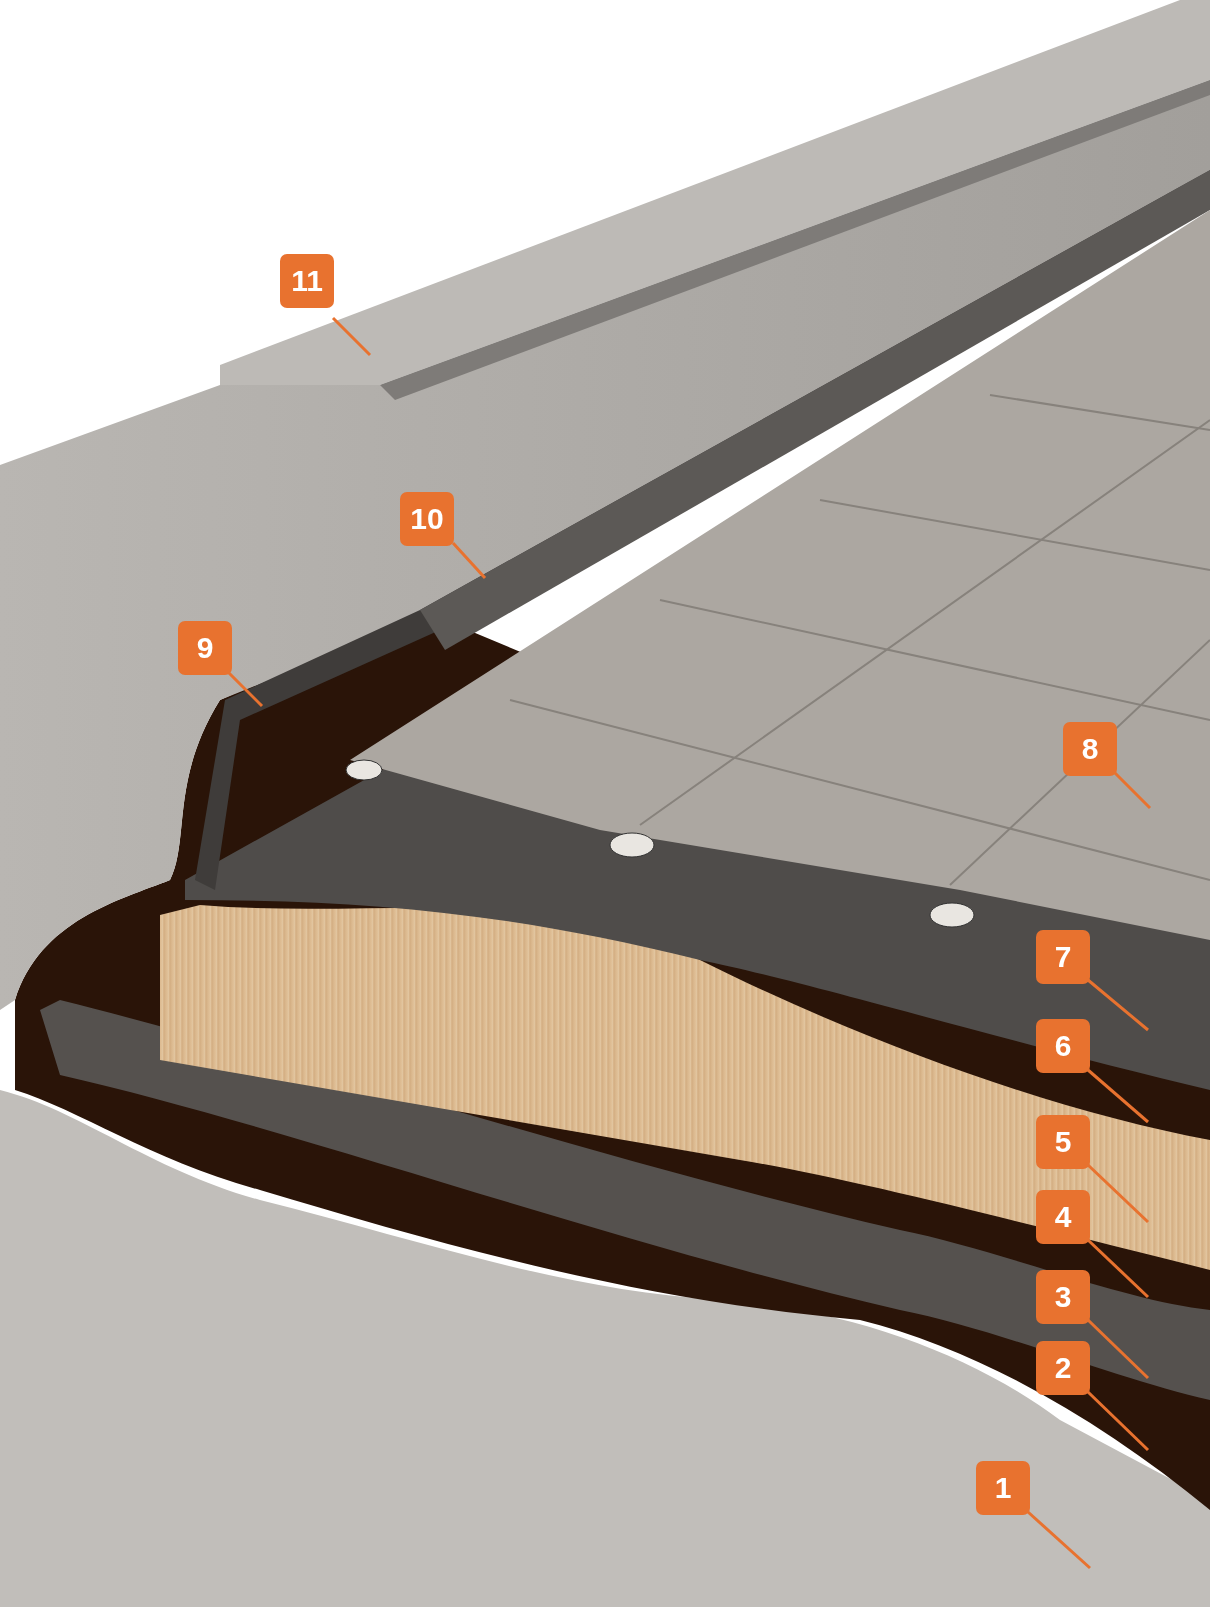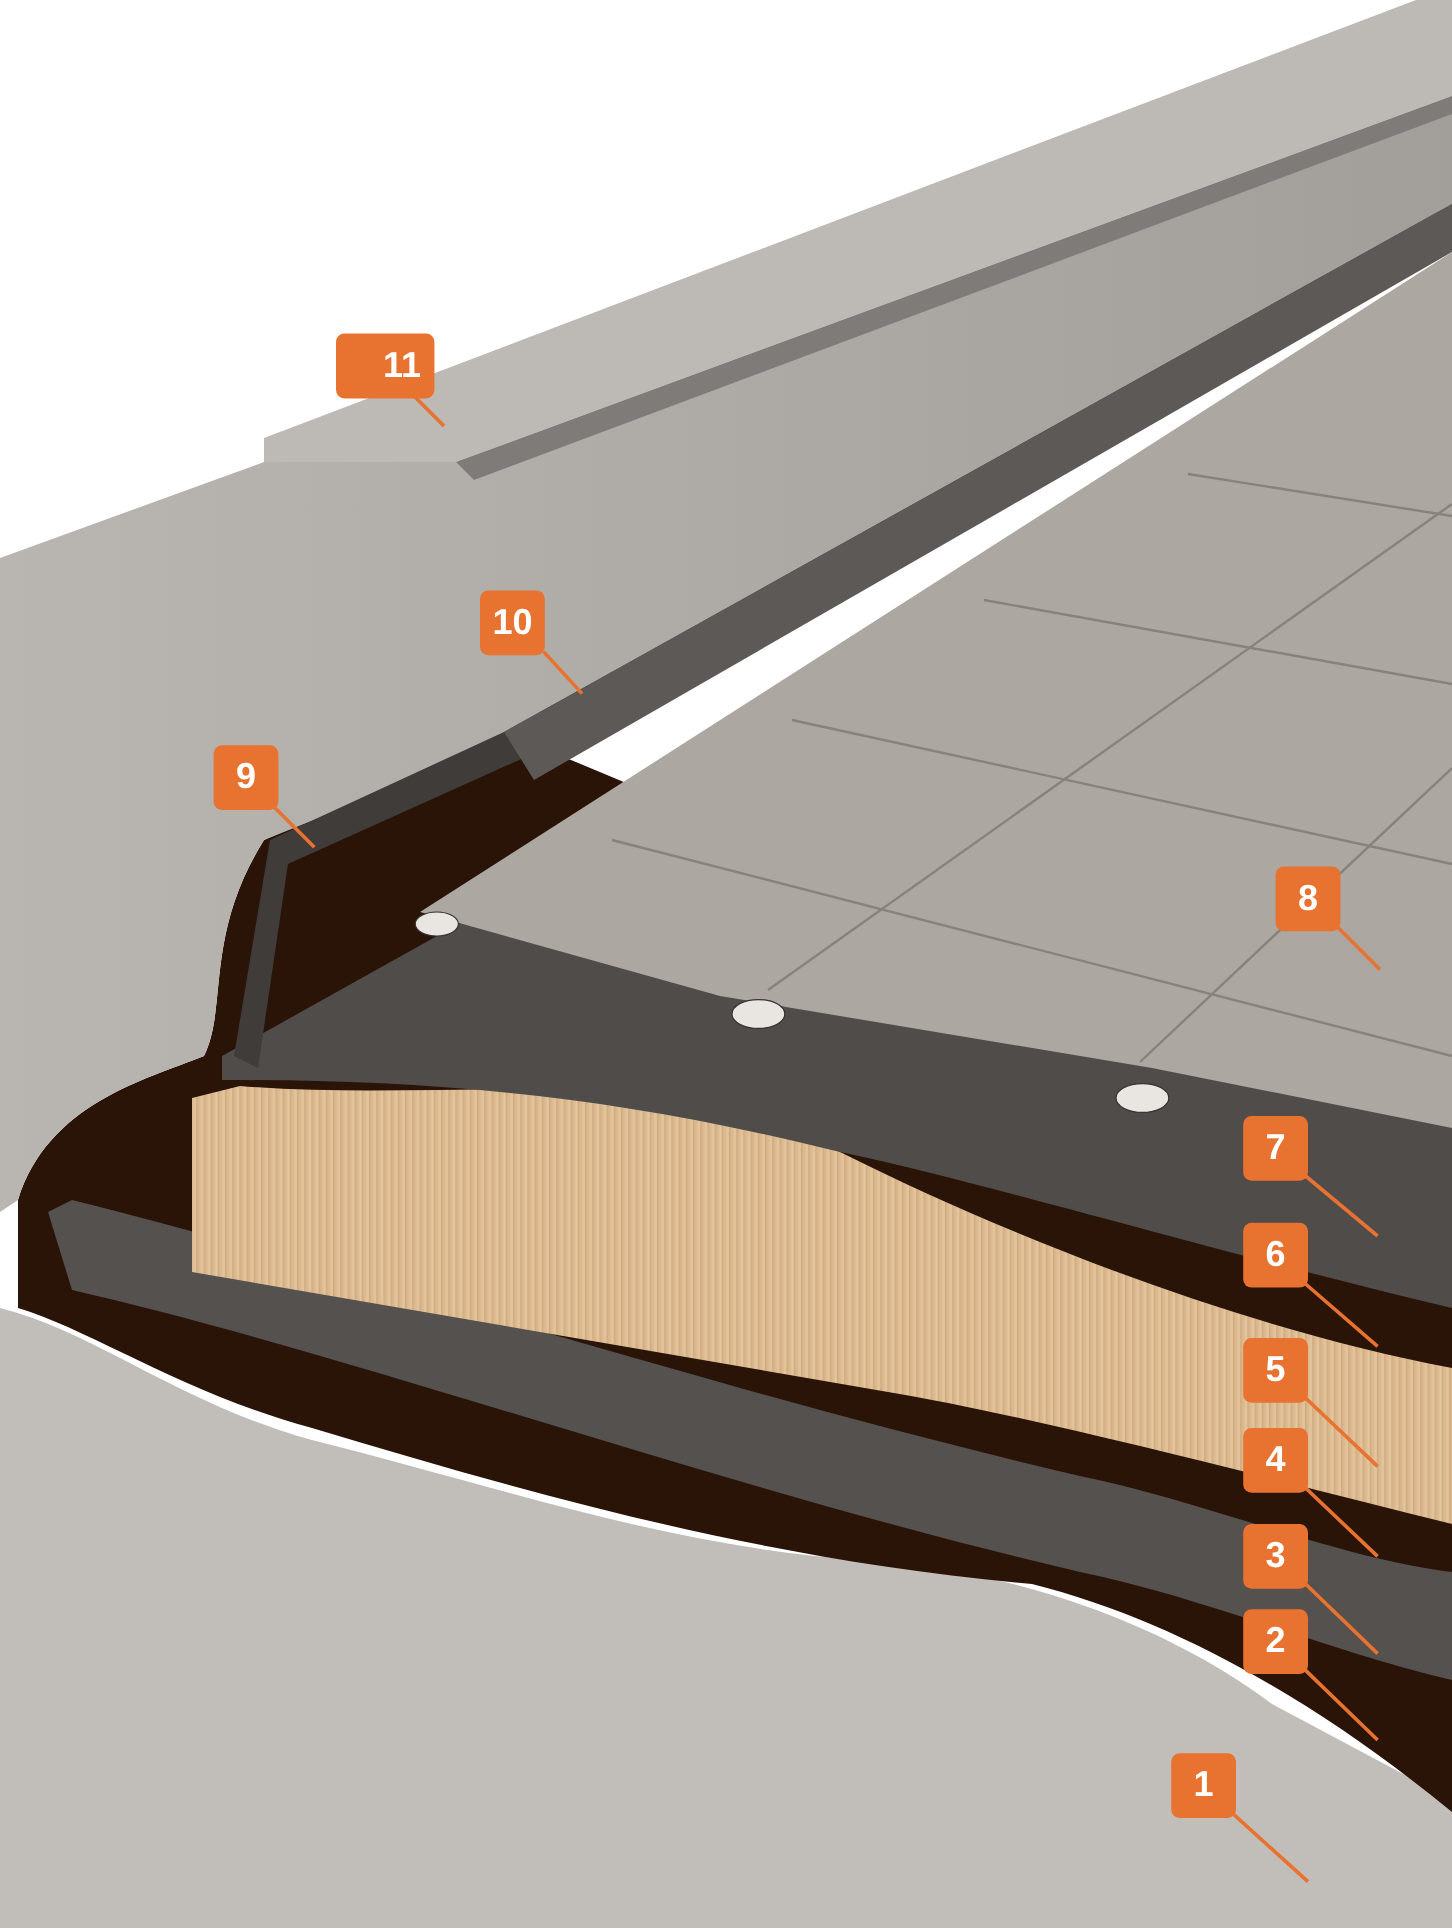--- a/index.html
+++ b/index.html
@@ -70,21 +70,21 @@
     <line x1="1088" y1="980" x2="1148" y2="1030"></line>
     <line x1="1088" y1="1070" x2="1148" y2="1122"></line>
     <line x1="1088" y1="1165" x2="1148" y2="1222"></line>
     <line x1="1088" y1="1240" x2="1148" y2="1297"></line>
     <line x1="1088" y1="1320" x2="1148" y2="1378"></line>
     <line x1="1088" y1="1392" x2="1148" y2="1450"></line>
     <line x1="1028" y1="1512" x2="1090" y2="1568"></line>
   </g>
 </svg>
 
-<div class="label" style="left:280px;top:278px;padding-left:28px;">11</div>
+<div class="label" style="left:280px;top:254px;">11</div>
 <div class="label" style="left:400px;top:492px;">10</div>
 <div class="label" style="left:178px;top:621px;">9</div>
 <div class="label" style="left:1063px;top:722px;">8</div>
 <div class="label" style="left:1036px;top:930px;">7</div>
 <div class="label" style="left:1036px;top:1019px;">6</div>
 <div class="label" style="left:1036px;top:1115px;">5</div>
 <div class="label" style="left:1036px;top:1190px;">4</div>
 <div class="label" style="left:1036px;top:1270px;">3</div>
 <div class="label" style="left:1036px;top:1341px;">2</div>
 <div class="label" style="left:976px;top:1461px;">1</div>

